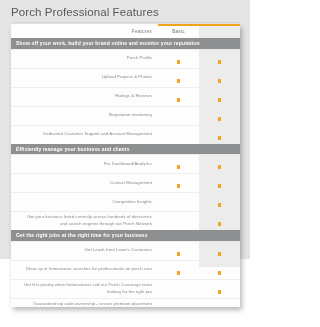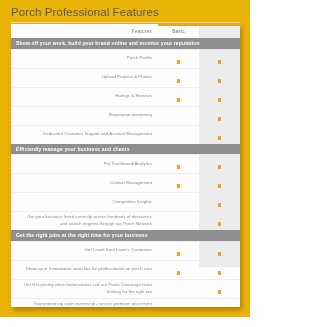--- a/index.html
+++ b/index.html
@@ -2,21 +2,21 @@
 <html><head>
 <meta charset="utf-8">
 <style>
   * { box-sizing: border-box; margin: 0; padding: 0; }
   html, body {
     width: 250px; height: 327px;
     background: #ffffff;
     font-family: "Liberation Sans", sans-serif;
     overflow: hidden;
   }
-  .page { position: relative; width: 250px; height: 317px; background:#eab308;padding-left:20px; }
+  .page { position: relative; width: 250px; height: 259px; background:#e5e5e5;padding-left:20px; }
 
   .page-title {
     position: absolute; left: 11px; top: 6px;
     font-size: 11.5px; color: #58595b; font-weight: 400;
     letter-spacing: .1px; white-space: nowrap;
   }
   .title-rule {
     position: absolute; left: 11px; top: 22px; width: 229px; height: 1px;
     background: #d9d9d9;
   }

